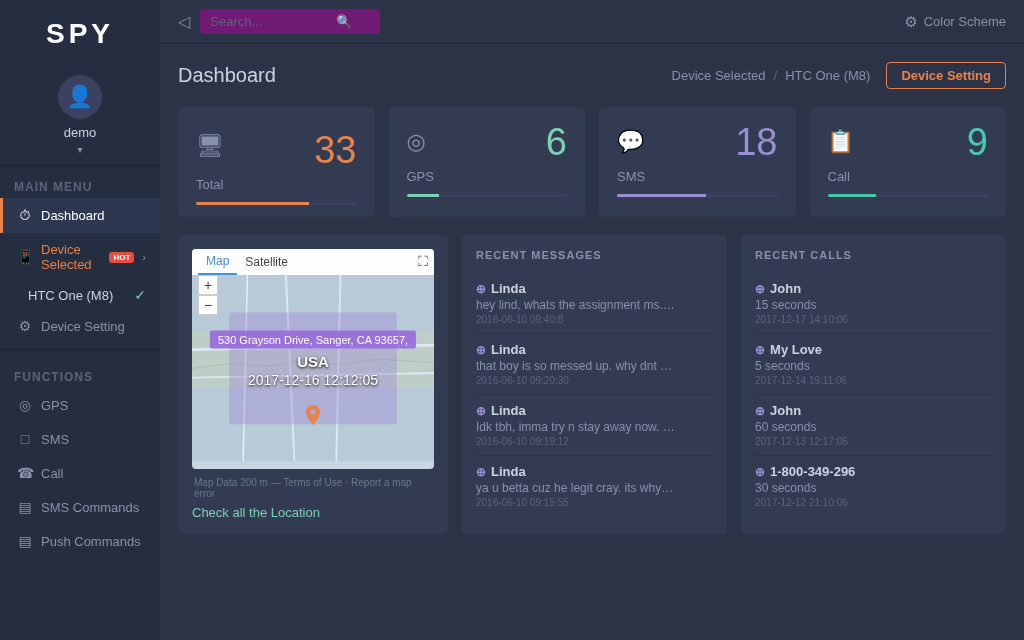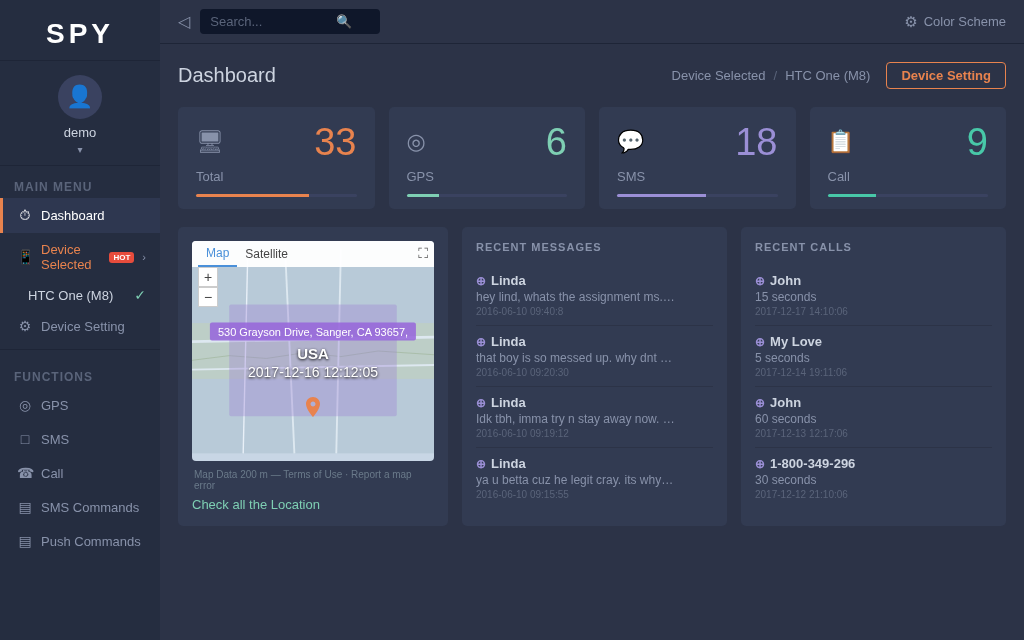--- a/index.html
+++ b/index.html
@@ -28,21 +28,21 @@
     .device-name-row { display: flex; align-items: center; padding: 6px 14px 6px 28px; font-size: 13px; color: #cdd4e0; cursor: pointer; }
     .device-name-row .check { color: #7ecfb3; margin-left: auto; font-size: 14px; }
     .sidebar-divider { border: none; border-top: 1px solid #1e2537; margin: 6px 0; }
 
     
     .main { flex: 1; display: flex; flex-direction: column; overflow: hidden; }
 
     
     .topbar { background: #2c3347; display: flex; align-items: center; padding: 0 18px; height: 44px; border-bottom: 1px solid #1e2537; gap: 10px; }
     .back-btn { color: #8892aa; font-size: 16px; cursor: pointer; }
-    .search-box { display: flex; align-items: center; background: #0f172a; border-radius: 4px; padding: 5px 10px; gap: 6px; flex: 0 0 180px; }
+    .search-box { display: flex; align-items: center; background: #701a75; border-radius: 4px; padding: 5px 10px; gap: 6px; flex: 0 0 180px; }
     .search-input { background: none; border: none; outline: none; color: #cdd4e0; font-size: 13px; width: 120px; }
     .search-input::placeholder { color: #5a647a; }
     .search-icon { color: #8892aa; font-size: 13px; }
     .topbar-right { margin-left: auto; display: flex; align-items: center; gap: 6px; color: #8892aa; font-size: 13px; cursor: pointer; }
     .topbar-right .cog { font-size: 15px; }
 
     
     .content { flex: 1; background: #2c3347; padding: 18px 18px 10px 18px; overflow-y: auto; }
 
     
@@ -51,21 +51,21 @@
     .breadcrumb { display: flex; align-items: center; gap: 8px; font-size: 13px; color: #8892aa; }
     .breadcrumb-sep { color: #5a647a; }
     .device-setting-btn { border: 1.5px solid #e8834e; color: #e8834e; background: transparent; border-radius: 4px; padding: 5px 14px; font-size: 13px; cursor: pointer; font-weight: 600; }
 
     
     .stats-row { display: flex; gap: 14px; margin-bottom: 18px; }
     .stat-card { flex: 1; background: #323b52; border-radius: 5px; padding: 16px 18px 12px 18px; display: flex; flex-direction: column; gap: 6px; }
     .stat-header { display: flex; align-items: center; justify-content: space-between; }
     .stat-icon { font-size: 22px; color: #8892aa; }
     .stat-value { font-size: 38px; font-weight: 300; line-height: 1; }
-    .stat-value.orange { color: #e8834e; }
+    .stat-value.orange { color: #e8834e; margin-top: 8px; }
     .stat-value.teal { color: #7ecfb3; }
     .stat-value.purple { color: #9b8fd6; }
     .stat-value.green { color: #48c8a8; }
     .stat-label { font-size: 13px; color: #8892aa; margin-top: 2px; }
     .stat-bar { height: 3px; border-radius: 2px; margin-top: 4px; }
     .stat-bar.orange { background: linear-gradient(to right, #e8834e, #e8834e 70%, #3a4260 70%); }
     .stat-bar.teal { background: linear-gradient(to right, #7ecfb3, #7ecfb3 20%, #3a4260 20%); }
     .stat-bar.purple { background: linear-gradient(to right, #9b8fd6, #9b8fd6 55%, #3a4260 55%); }
     .stat-bar.green { background: linear-gradient(to right, #48c8a8, #48c8a8 30%, #3a4260 30%); }
 

